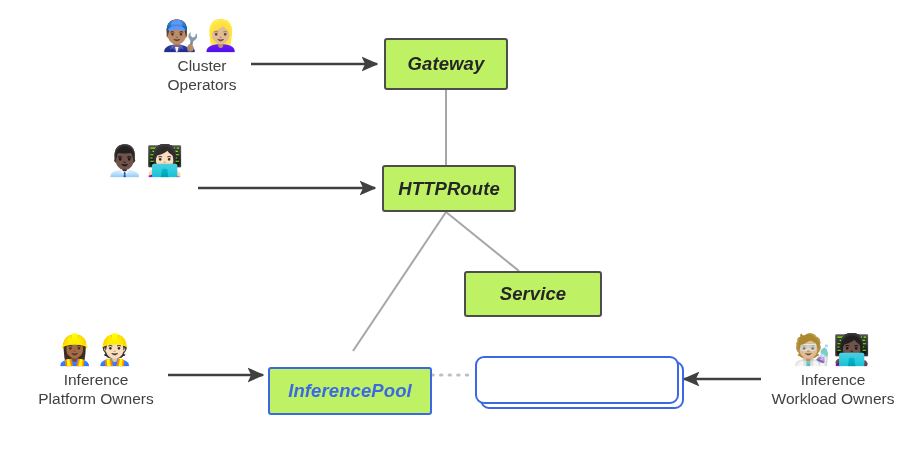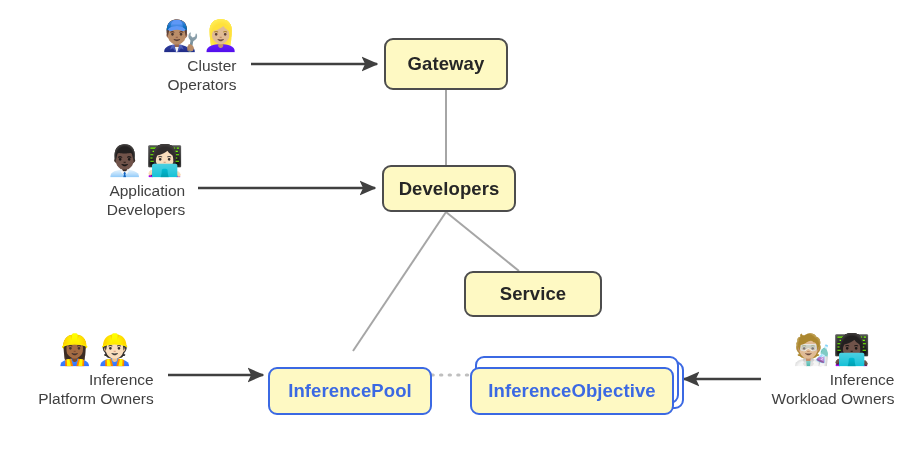--- a/index.html
+++ b/index.html
@@ -26,23 +26,24 @@
     pointer-events: none;
   }
 
   
   .node {
     position: absolute;
     box-sizing: border-box;
     display: flex;
     align-items: center;
     justify-content: center;
-    border-radius: 9px;
-    background: #fef9c3;
+    border-radius: 3px;
+    background: #bef264;
     text-align: center;
+    font-style: italic;
   }
   .node.dark {
     border: 2.2px solid #4d4d4d;
   }
   .node.dark .node-label {
     color: #262626;
     font-size: 18.5px;
     font-weight: bold;
     letter-spacing: 0.1px;
   }
@@ -80,21 +81,20 @@
     letter-spacing: 2px;
     white-space: nowrap;
   }
   .persona-name {
     margin-top: 4px;
     color: #404040;
     font-size: 15.5px;
     font-weight: normal;
     line-height: 1.28;
     white-space: pre-line;
-    text-align: right;
   }
 </style>
 </head>
 <body>
 
 <div id="canvas">
 
   <svg id="wires" viewBox="0 0 902 457" width="902" height="457" xmlns="http://www.w3.org/2000/svg">
     <defs>
       <marker id="arrowRight" viewBox="0 0 10 10" refX="9.2" refY="5" markerWidth="7" markerHeight="7" orient="auto-start-reverse">
@@ -117,48 +117,43 @@
     <line x1="168" y1="375" x2="263" y2="375" stroke="#404040" stroke-width="2.4" marker-end="url(#arrowRight)"></line>
 
     <line x1="761" y1="379" x2="684" y2="379" stroke="#404040" stroke-width="2.4" marker-end="url(#arrowRight)"></line>
   </svg>
 
   <div class="node dark" style="left:384px; top:38px; width:124px; height:52px;">
     <span class="node-label">Gateway</span>
   </div>
 
   <div class="node dark" style="left:382px; top:165px; width:134px; height:47px;">
-    <span class="node-label">Developers</span>
+    <span class="node-label">HTTPRoute</span>
   </div>
 
   <div class="node dark" style="left:464px; top:271px; width:138px; height:46px;">
     <span class="node-label">Service</span>
   </div>
 
   <div class="node blue" style="left:268px; top:351px; width:164px; height:48px;">
     <span class="node-label">InferencePool</span>
   </div>
 
   <div class="stack-layer" style="left:480px; top:361px; width:204px; height:48px;"></div>
   <div class="stack-layer" style="left:475px; top:356px; width:204px; height:48px;"></div>
 
-  <div class="node blue" style="left:470px; top:351px; width:204px; height:48px;">
-    <span class="node-label">InferenceObjective</span>
-  </div>
 
   <div class="persona" style="left:143px; top:20px; width:118px;">
     <div class="persona-emoji">👨🏽‍🔧👱🏼‍♀️</div>
     <div class="persona-name">Cluster
 Operators</div>
   </div>
 
   <div class="persona" style="left:81px; top:145px; width:130px;">
     <div class="persona-emoji">👨🏿‍💼👩🏻‍💻</div>
-    <div class="persona-name">Application
-Developers</div>
   </div>
 
   <div class="persona" style="left:18px; top:334px; width:156px;">
     <div class="persona-emoji">👷🏾‍♀️👷🏻</div>
     <div class="persona-name">Inference
 Platform Owners</div>
   </div>
 
   <div class="persona" style="left:766px; top:334px; width:134px;">
     <div class="persona-emoji">🧑🏼‍🔬👩🏿‍💻</div>

